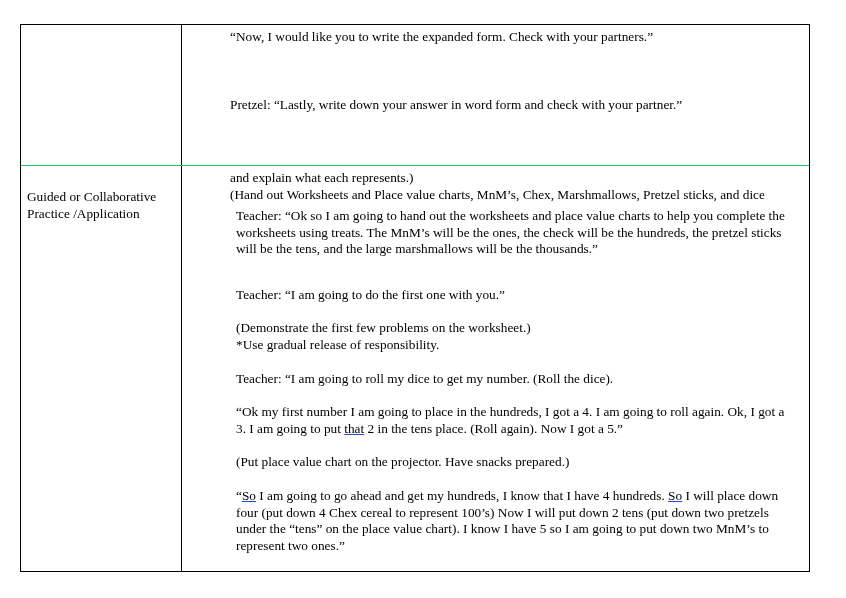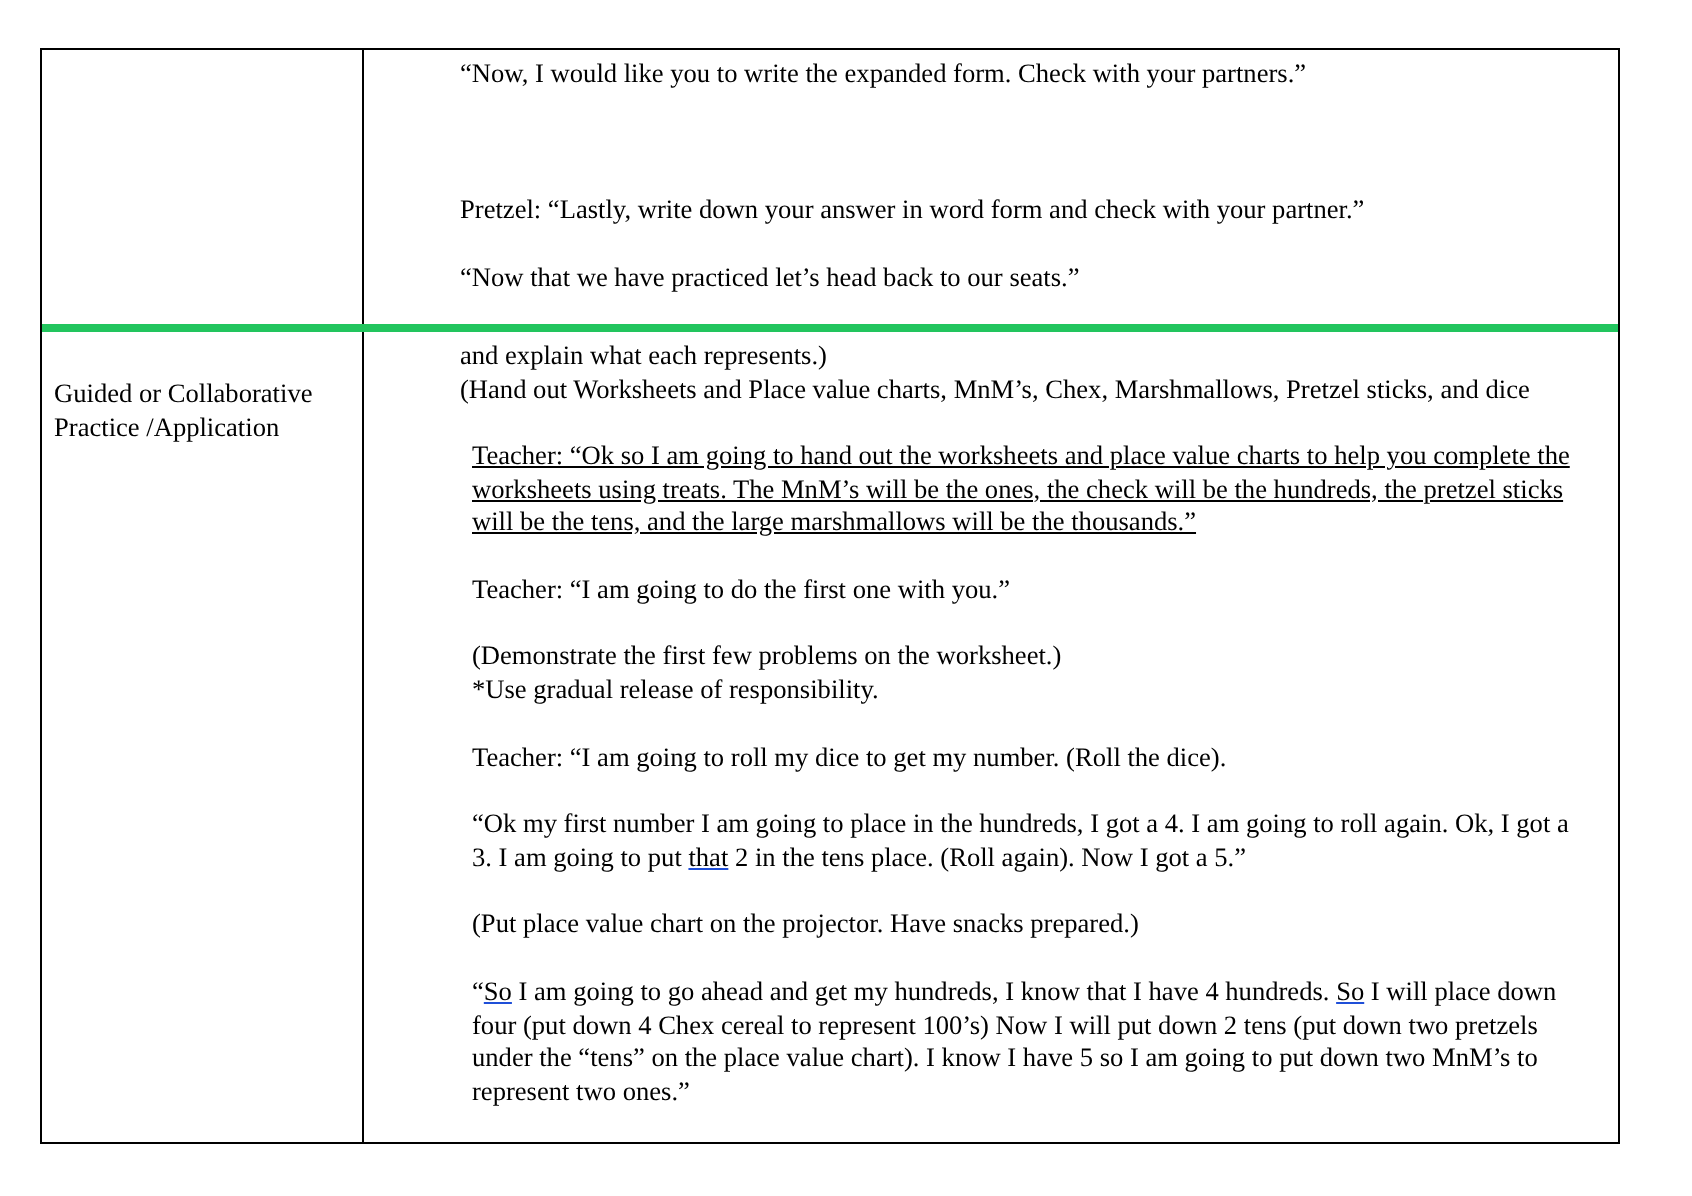--- a/index.html
+++ b/index.html
@@ -24,21 +24,21 @@
       height: 548px;
       border: 1px solid #000;
       box-sizing: border-box;
     }
     .row {
       position: absolute;
       left: 0;
       width: 100%;
       box-sizing: border-box;
     }
-    .row1 { top: 0; height: 141px; border-bottom: 4px solid #22c55e; }
+    .row1 { top: 0; height: 141px; border-bottom: 1px solid #22c55e; }
     .row2 { top: 141px; height: 406px; }
     .col-left {
       position: absolute;
       left: 0;
       top: 0;
       width: 161px;
       height: 100%;
       border-right: 1px solid #000;
       box-sizing: border-box;
     }
@@ -71,39 +71,38 @@
 </head>
 <body>
 
 <div class="table">
 
   <div class="row row1">
     <div class="col-left"></div>
     <div class="col-right">
       <div class="p" style="left:48px; top:4px;">“Now, I would like you to write the expanded form. Check with your partners.”</div>
       <div class="p" style="left:48px; top:72px;">Pretzel: “Lastly, write down your answer in word form and check with your partner.”</div>
-      <div class="p" style="left:48px; top:106px;">“Now that we have practiced let’s head back to our seats.”</div>
     </div>
   </div>
 
   <div class="row row2">
     <div class="col-left">
       <div class="label">
         <div>Guided or Collaborative</div>
         <div>Practice /Application</div>
       </div>
     </div>
     <div class="col-right">
 
       <div class="p" style="left:48px; top:4px;">
         <div>and explain what each represents.)</div>
         <div>(Hand out Worksheets and Place value charts, MnM’s, Chex, Marshmallows, Pretzel sticks, and dice</div>
       </div>
 
-      <div class="p" style="left:54px; top:54px;text-decoration:underline;">
+      <div class="p" style="left:54px; top:42px;">
         <div>Teacher: “Ok so I am going to hand out the worksheets and place value charts to help you complete the</div>
         <div>worksheets using treats. The MnM’s will be the ones, the check will be the hundreds, the pretzel sticks</div>
         <div>will be the tens, and the large marshmallows will be the thousands.”</div>
       </div>
 
       <div class="p" style="left:54px; top:121px;">Teacher: “I am going to do the first one with you.”</div>
 
       <div class="p" style="left:54px; top:154px;">
         <div>(Demonstrate the first few problems on the worksheet.)</div>
         <div>*Use gradual release of responsibility.</div>

